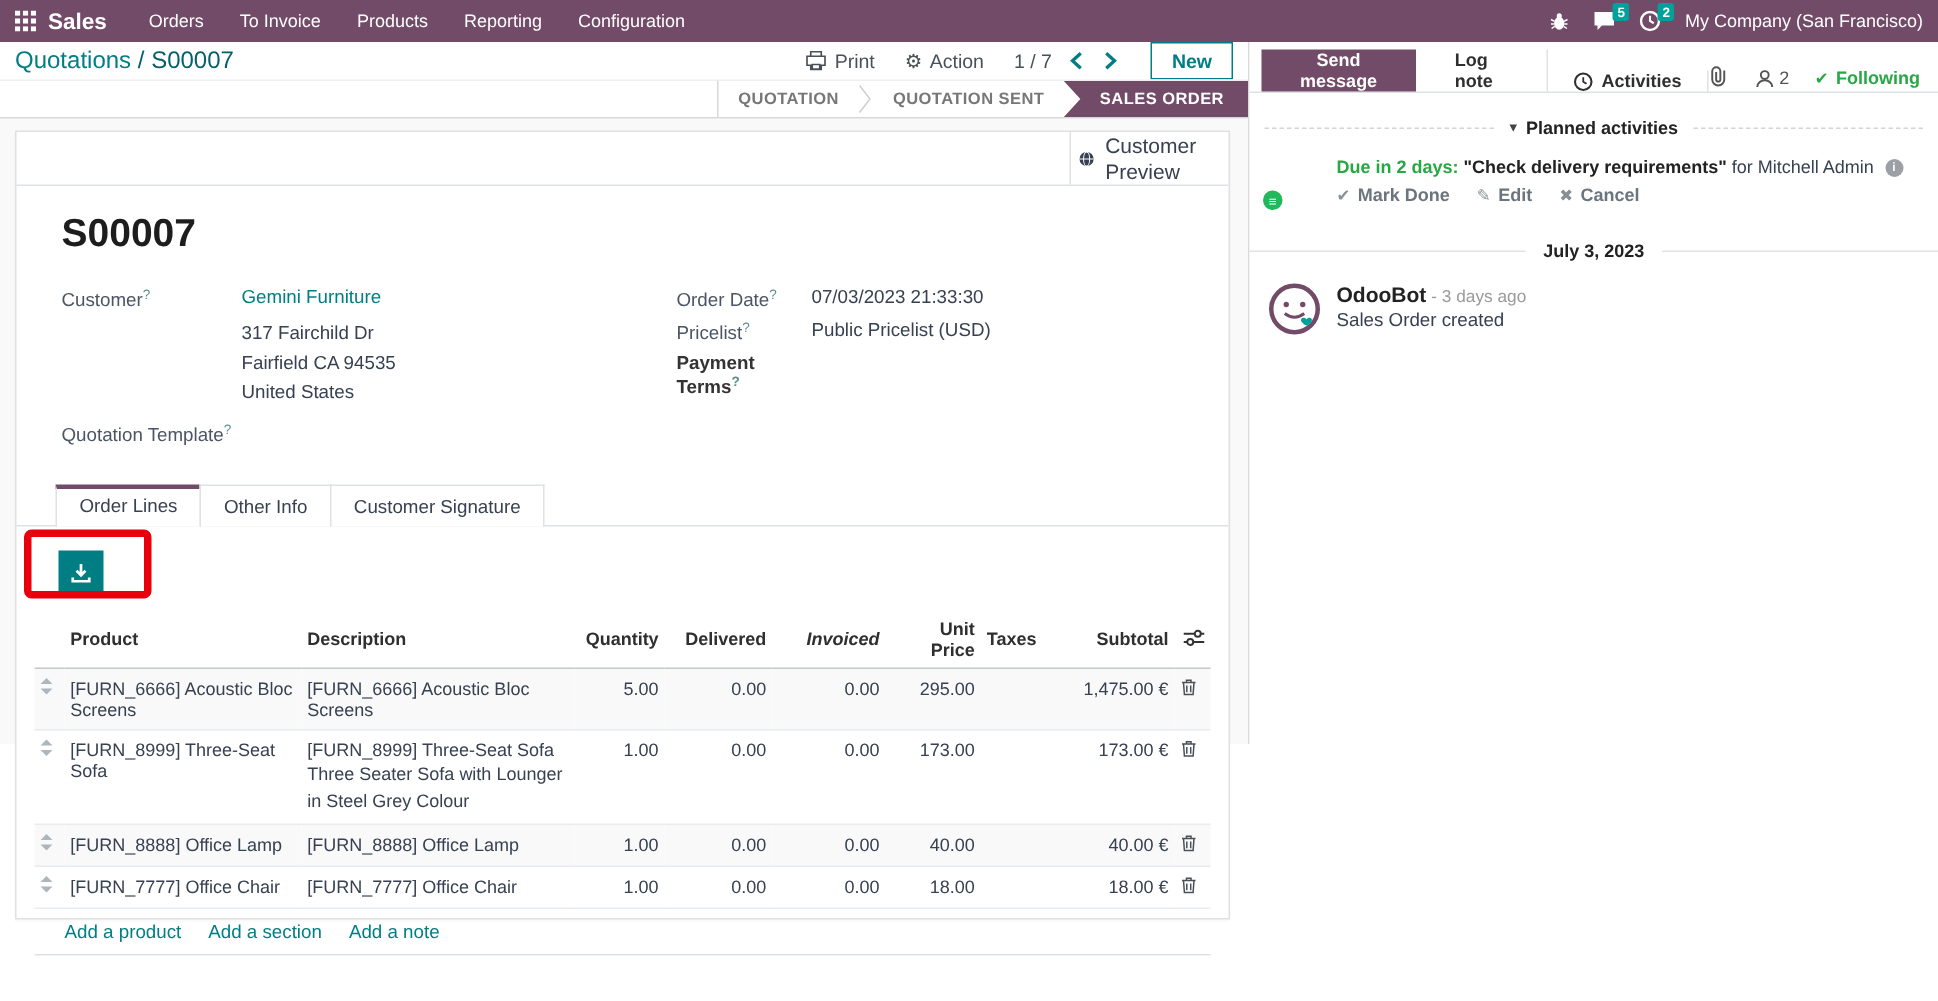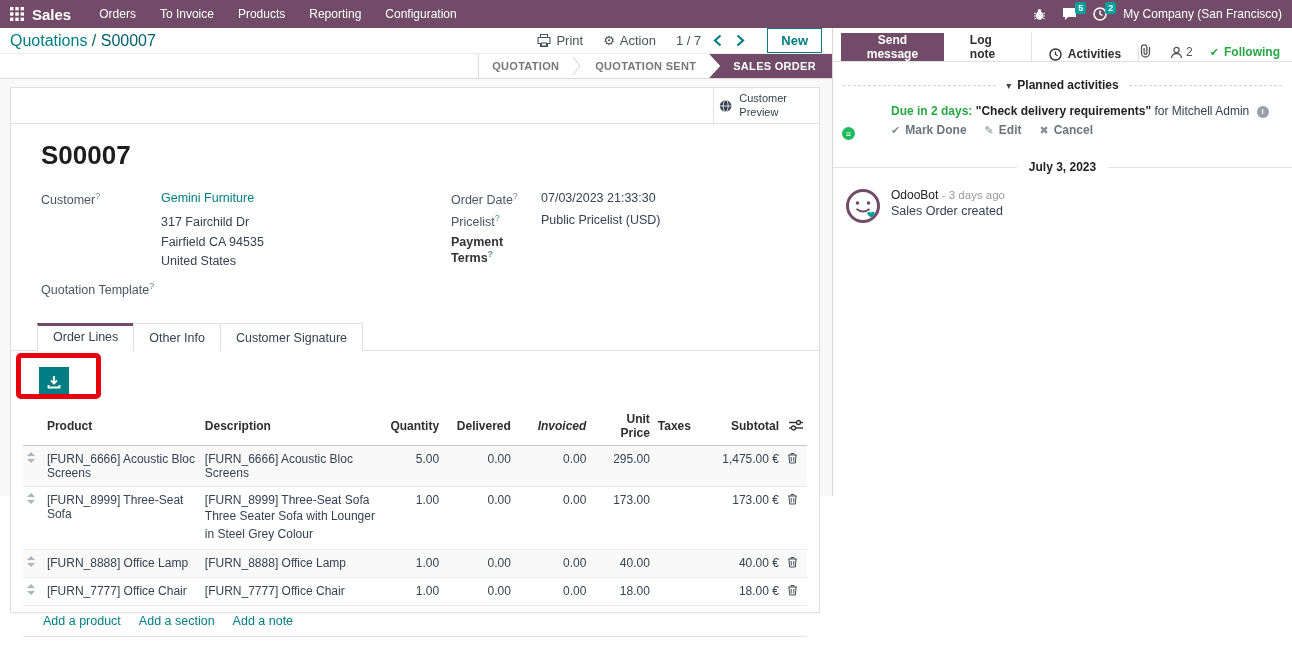--- a/index.html
+++ b/index.html
@@ -42,21 +42,21 @@
   .btn-flat { background:none; border:none; color:#017e84; font-size:11px; font-weight:700; letter-spacing:.3px; padding:5px 11px; cursor:pointer; }
   .statusbar { margin-left:auto; display:flex; align-items:stretch; border-left:1px solid #d8d8d8; background:#fff; }
   .status-step { display:flex; align-items:center; padding:0 13px; font-size:11px; font-weight:700; letter-spacing:.3px; color:#777; cursor:pointer; }
   .status-sep { display:flex; align-items:center; }
   .status-active { background:#714b67; color:#fff; clip-path:polygon(0 0, 11px 50%, 0 100%, 100% 100%, 100% 0); padding:0 16px 0 24px; }
 
   
   .form-wrap { flex:1; padding:8px 12px 0 10px; }
   .sheet { background:#fff; border:1px solid #e0e0e0; height:526px; position:relative; box-shadow:0 1px 2px rgba(0,0,0,.04); }
   .sheet-top { height:36px; border-bottom:1px solid #dee2e6; display:flex; justify-content:flex-end; }
-  .customer-preview { border-left:1px solid #dee2e6; width:106px; display:flex; align-items:center; gap:7px; padding:0 5px; font-size:11px; color:#374151; line-height:1.2; cursor:pointer; }
+  .customer-preview { border-left:1px solid #dee2e6; width:106px; display:flex; align-items:center; gap:7px; padding:0 5px; font-size:14px; color:#374151; line-height:1.2; cursor:pointer; }
   .sheet-body { padding:10px 0 0; }
   .head-sec { padding:0 30px; }
   .sheet-title { font-size:26px; font-weight:600; color:#1d1d1d; margin:6px 0 20px; }
   .fields { display:flex; font-size:12.5px; }
   .fcol-left { width:410px; }
   .fcol-right { flex:1; }
   .field-row { display:flex; margin-bottom:6px; }
   .flabel { width:120px; flex-shrink:0; color:#4b5563; }
   .fcol-right .flabel { width:90px; }
   .flabel sup { color:#5b8c8f; font-size:9px; }
@@ -123,21 +123,21 @@
   .act-actions { display:flex; gap:18px; color:#6c757d; margin-top:3px; font-size:12px; font-weight:600; }
   .act-actions span { cursor:pointer; display:flex; gap:5px; align-items:center; }
   .glyph { font-size:11px; color:#8a8f94; }
 
   .date-sep { display:flex; align-items:center; gap:12px; margin:20px 0 10px; }
   .date-sep .line { flex:1; border-top:1px solid #e2e2e2; }
   .date-sep .d { font-weight:700; font-size:12px; color:#222; }
 
   .message { display:flex; gap:10px; padding:4px 12px; }
   .msg-head { font-size:12px; }
-  .msg-author { font-weight:400; font-size:12px; color:#222;margin-top:39px; }
+  .msg-author { font-weight:700; font-size:14px; color:#222;margin-top:39px; }
   .msg-time { color:#9a9a9a; font-size:11.5px; }
   .msg-body { color:#374151; font-size:12.5px; margin-top:2px; }
 </style>
 </head>
 <body>
 
 <nav class="navbar">
   <span class="apps">
     <svg width="14" height="14" viewBox="0 0 14 14">
         <g fill="#fff">

